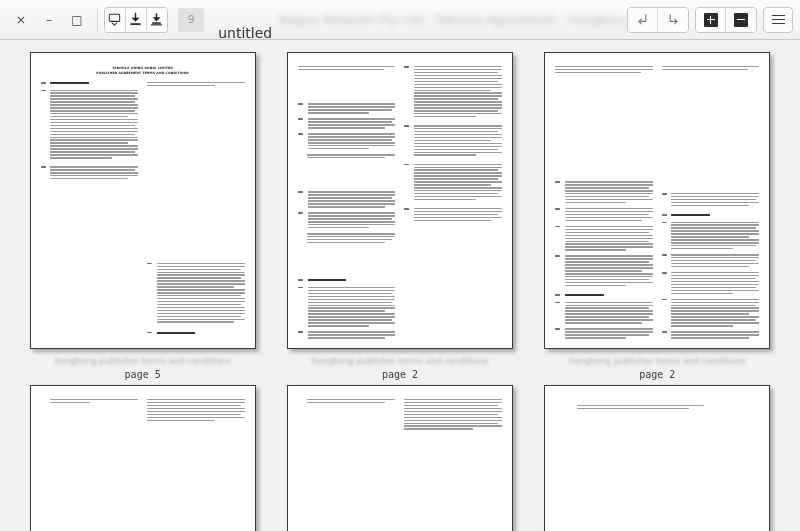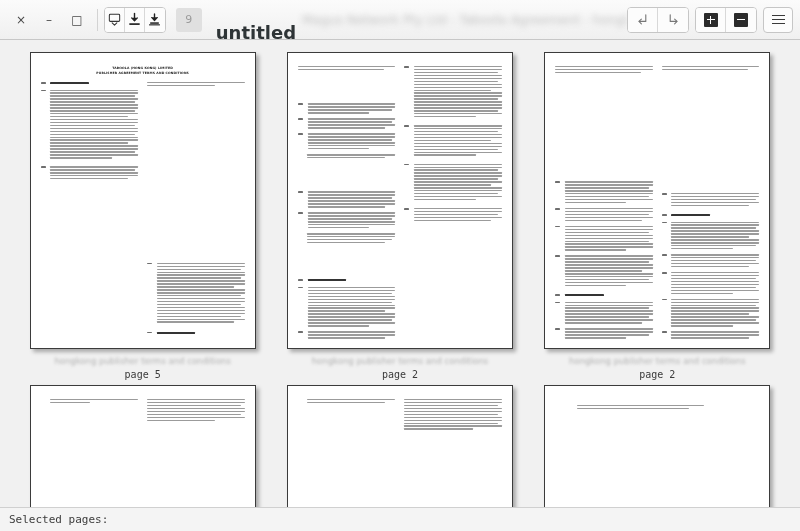--- a/index.html
+++ b/index.html
@@ -78,22 +78,22 @@
   }
 
   .titlewrap {
     flex: 1 1 auto;
     display: flex; align-items: center;
     margin-left: 14px;
     overflow: hidden;
     min-width: 0;
   }
   .title-main {
-    font-size: 18px;
-    font-weight: bold;
+    font-size: 14px;
+    font-weight: normal;
     color: #2e3436;
     white-space: nowrap;
     margin-top: 26px;
   }
   .title-blur {
     font-size: 12.5px;
     color: #8d8d8d;
     white-space: nowrap;
     margin-left: 6px;
     filter: blur(3.2px);
@@ -952,17 +952,14 @@
             </div>
           </div>
         </div>
 
       </div>
 
     </div>
     <div class="scrollbar-v"></div>
   </div>
 
-  <div class="statusbar">
-    <span>Selected pages:</span>
-  </div>
 
 </div>
 
 </body></html>

